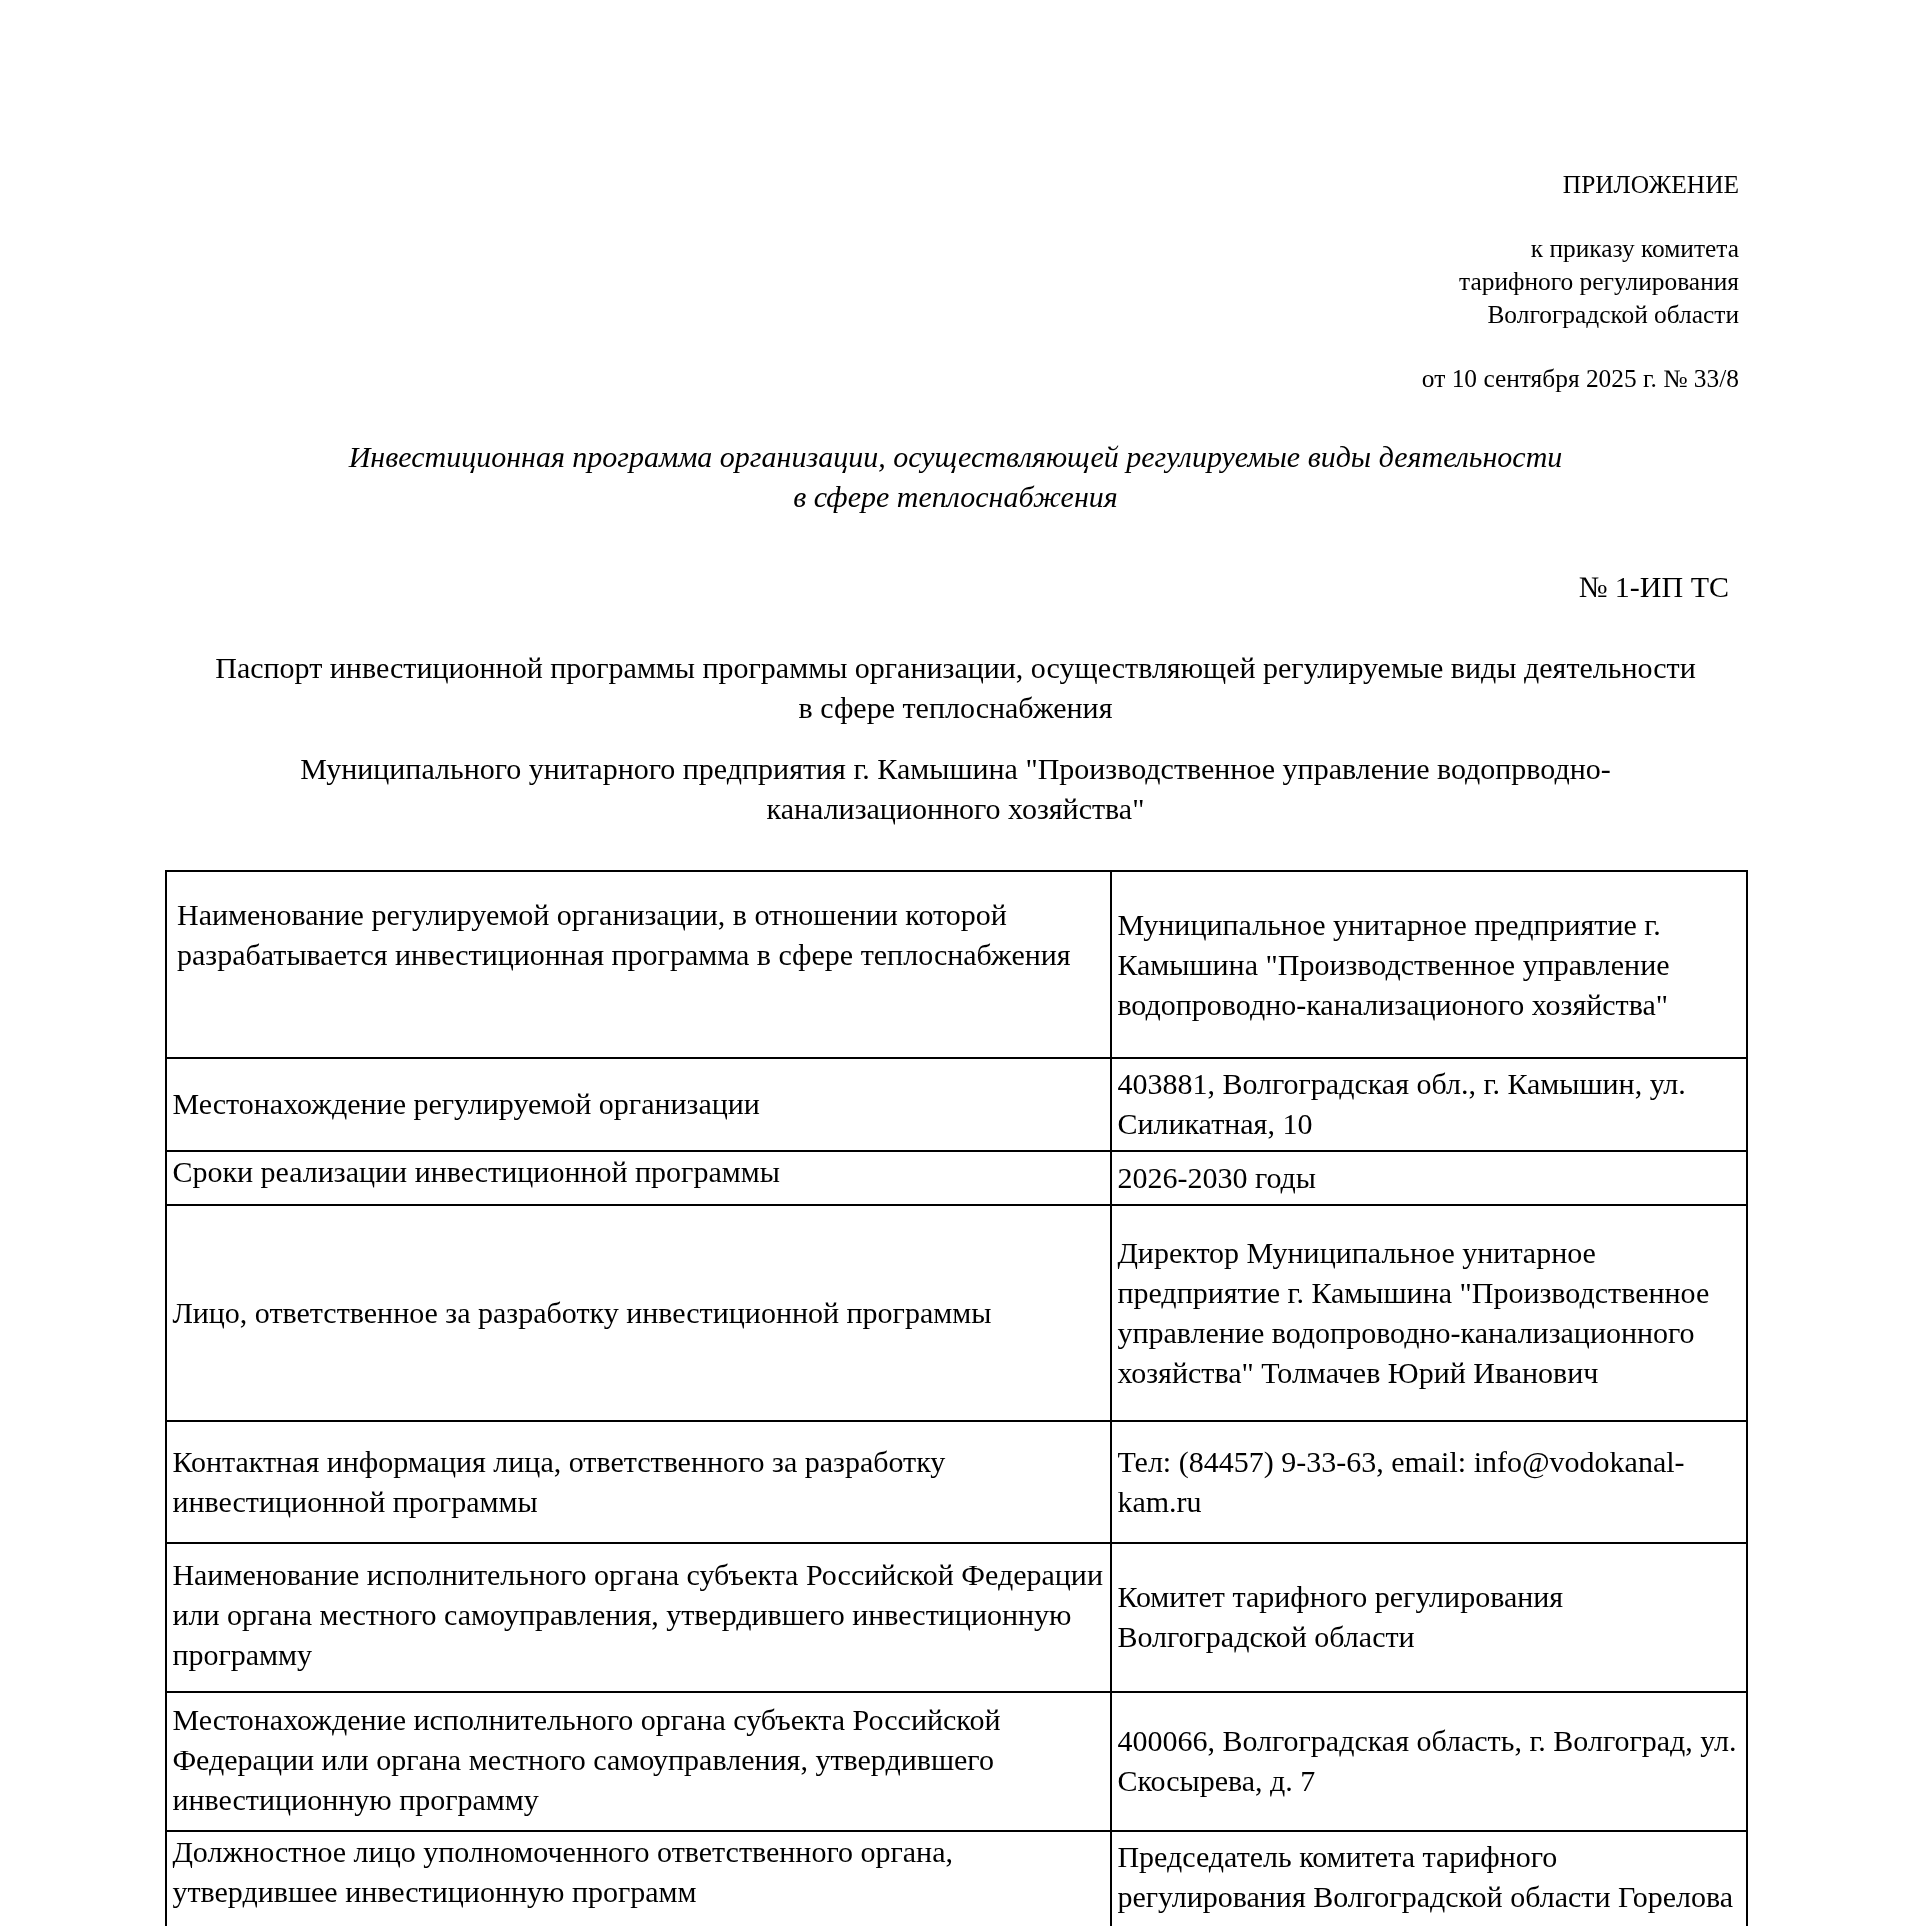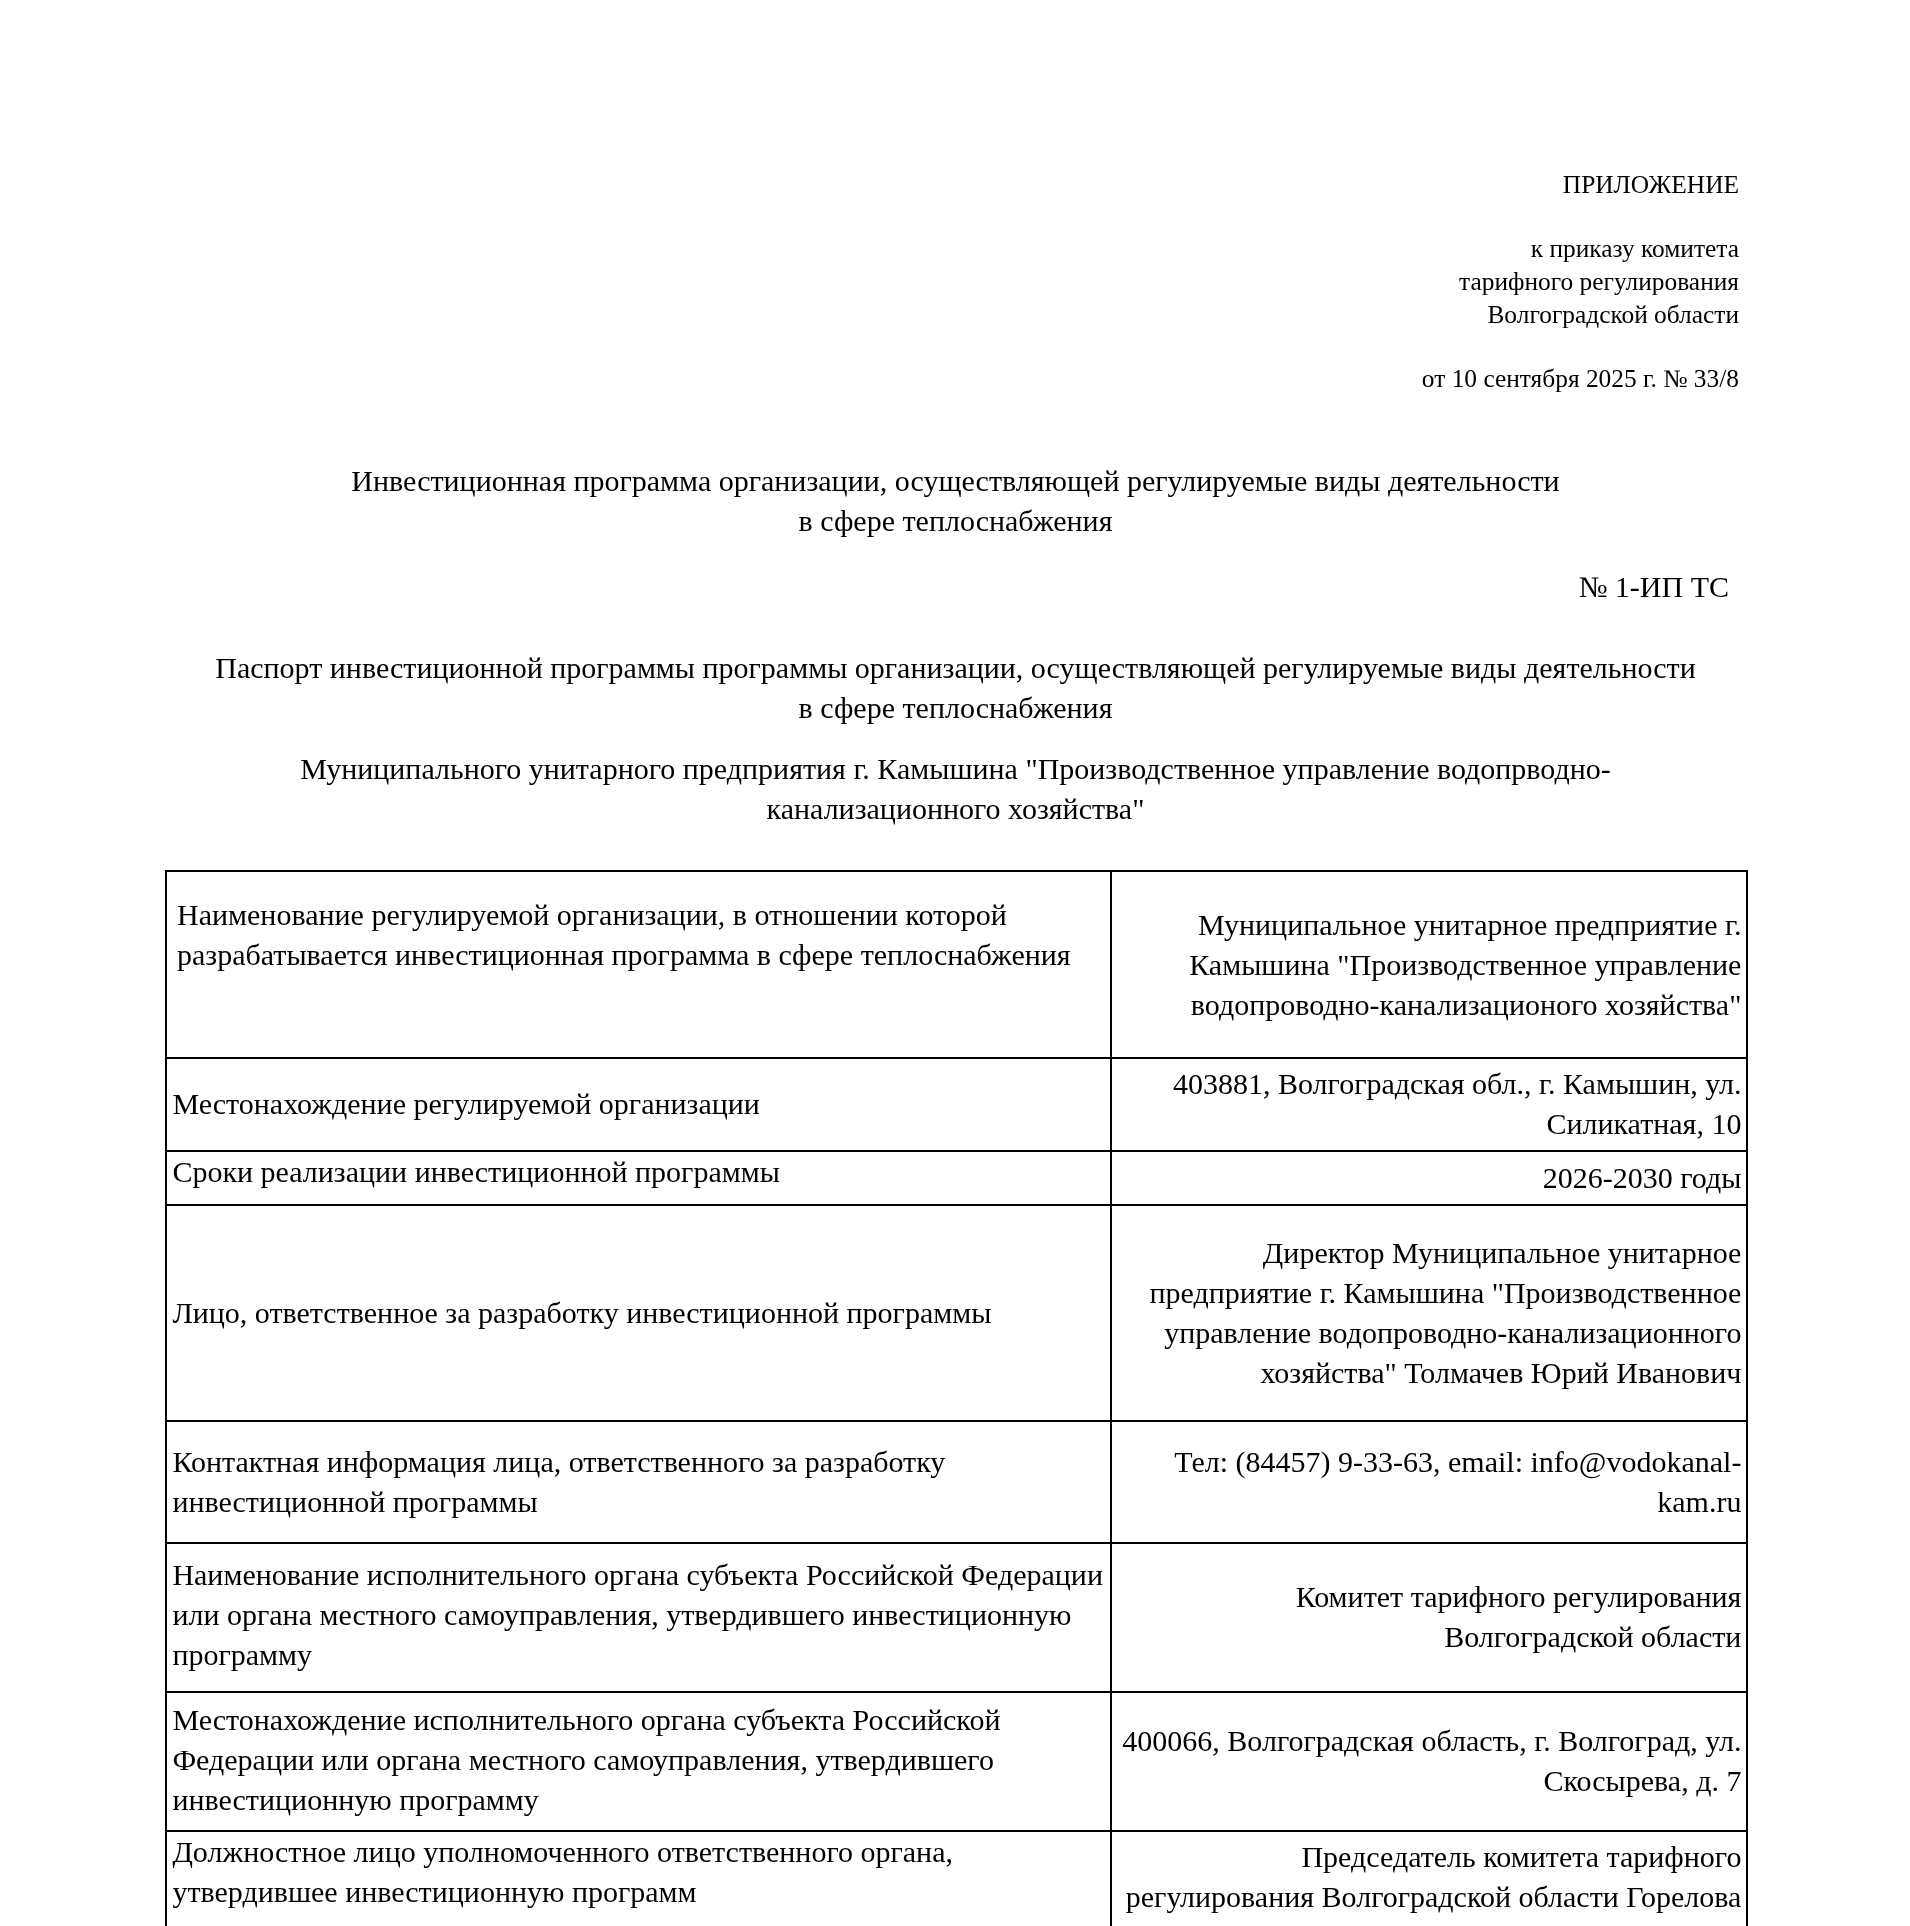--- a/index.html
+++ b/index.html
@@ -64,37 +64,37 @@
     .passport-table td.label-cell {
       width: 945px;
       text-align: left;
       vertical-align: top;
     }
     .passport-table td.label-cell.mid {
       vertical-align: middle;
     }
     .passport-table td.value-cell {
       width: 636px;
-      text-align: right;
+      text-align: left;
       vertical-align: middle;
     }
     .line { display: block; }
   </style>
 </head>
 <body>
 
 <div class="hdr" style="top:168px;text-align:right;">ПРИЛОЖЕНИЕ</div>
 <div class="hdr" style="top:232px;">
   <span class="line">к приказу комитета</span>
   <span class="line">тарифного регулирования</span>
   <span class="line">Волгоградской области</span>
 </div>
 <div class="hdr" style="top:362px;">от 10 сентября 2025 г. № 33/8</div>
 
-<div class="center-block" style="top:461px;">
+<div class="center-block" style="top:437px;font-style:italic;">
   <span class="line">Инвестиционная программа организации, осуществляющей регулируемые виды деятельности</span>
   <span class="line">в сфере теплоснабжения</span>
 </div>
 
 <div class="right-line" style="top:567px;">№ 1-ИП ТС</div>
 
 <div class="center-block" style="top:648px;">
   <span class="line">Паспорт инвестиционной программы программы организации, осуществляющей регулируемые виды деятельности</span>
   <span class="line">в сфере теплоснабжения</span>
 </div>

